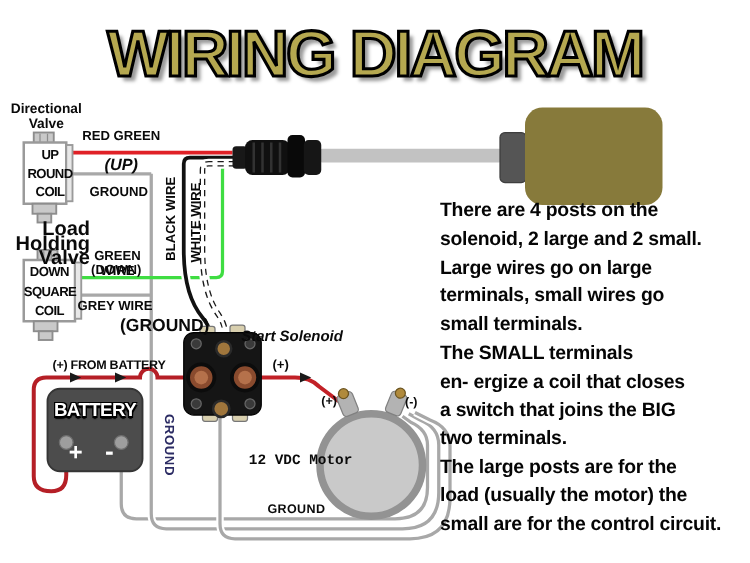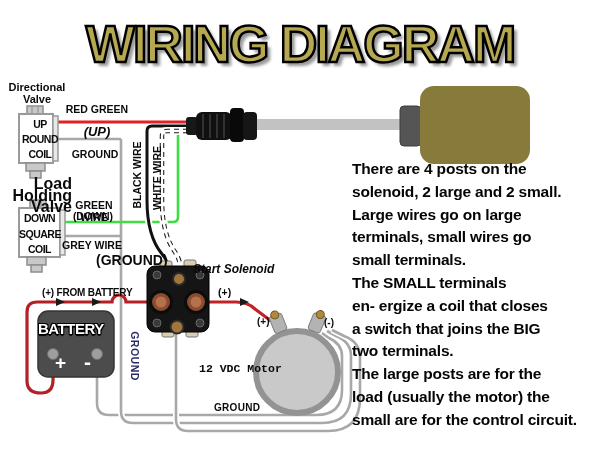--- a/index.html
+++ b/index.html
@@ -24,21 +24,21 @@
   #greenw2{left:60px;top:210px;width:66px;font-size:10.5px;}
   #greyw1{left:60px;top:239px;width:64px;font-size:10.5px;}
   #greyw2{left:58px;top:252px;width:68px;font-size:14px;margin-left:38px;}
   #blackw{left:137px;top:175px;transform:translate(-50%,-50%) rotate(-90deg);font-size:10.5px;}
   #whitew{left:157px;top:178px;transform:translate(-50%,-50%) rotate(-90deg);font-size:10.5px;}
   #frombatt{left:42px;top:287px;font-size:10px;letter-spacing:-0.2px;}
   #startsol{left:193px;top:262px;font-size:12px;font-style:italic;}
   #solplus{left:218px;top:286px;font-size:10.5px;}
   #gnd-vert{left:135px;top:356px;transform:translate(-50%,-50%) rotate(90deg);
             font-size:10.5px;letter-spacing:0.5px;color:#2b2b63;}
-  #batt-lbl{left:38px;top:320px;width:60px;font-size:15px;color:#ffffff;letter-spacing:-0.5px;
+  #batt-lbl{left:38px;top:320px;width:76px;font-size:15px;color:#ffffff;letter-spacing:-0.5px;
             text-shadow:-1px -1px 0 #000,1px -1px 0 #000,-1px 1px 0 #000,1px 1px 0 #000,0 2px 1px #000;}
   #batt-plus{left:55px;top:352px;font-size:19px;color:#ffffff;}
   #batt-minus{left:84px;top:350px;font-size:21px;color:#ffffff;}
   #mot-plus{left:257px;top:316px;font-size:10px;}
   #mot-minus{left:324px;top:317px;font-size:10px;}
   #motor-lbl{left:199px;top:362px;font-size:11.5px;font-family:Liberation Mono, monospace;}
   #gnd-bottom{left:214px;top:402px;font-size:10px;letter-spacing:0.3px;}
   #note{left:352px;top:158px;width:246px;font-size:15.5px;line-height:22.8px;color:#050505;letter-spacing:-0.2px;}
 </style>
 </head>

